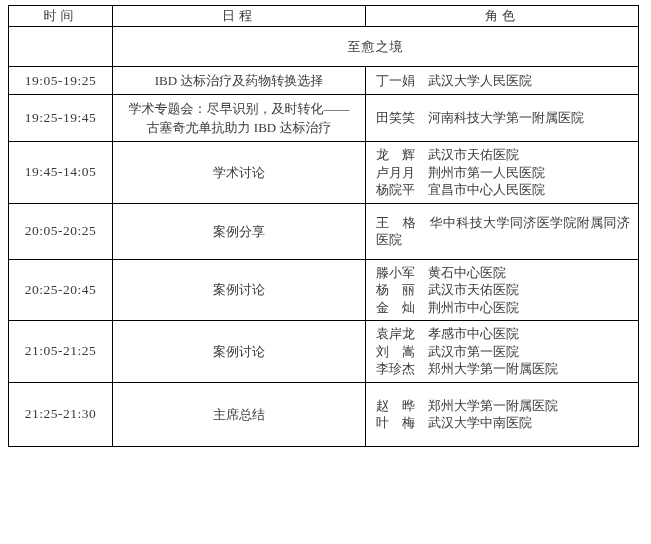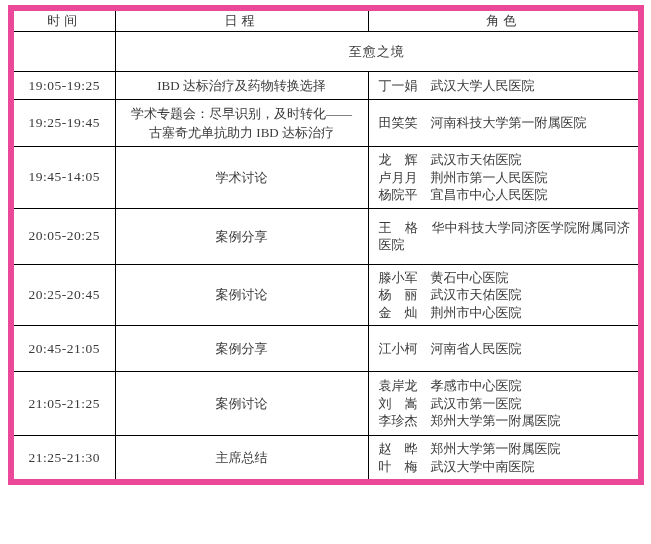--- a/index.html
+++ b/index.html
@@ -13,21 +13,21 @@
     font-family: "Liberation Serif", "DejaVu Serif", serif;
     color: #3a3a3a;
   }
   .page {
     padding: 5px 13px 8px 8px;
   }
   table.schedule {
     border-collapse: collapse;
     table-layout: fixed;
     width: 630px;
-    border: 6px solid #ec4899;
+    border: 1px solid #ec4899;
     padding-left: 48px;
   }
   col.c-time   { width: 104px; }
   col.c-agenda { width: 253px; }
   col.c-role   { width: 273px; }
   th, td {
     border: 1px solid #000;
     font-weight: normal;
     font-size: 13px;
     vertical-align: middle;
@@ -130,27 +130,20 @@
         <tr>
           <td class="time">20:25-20:45</td>
           <td class="agenda">案例讨论</td>
           <td class="people">
             <div class="person">滕小军　黄石中心医院</div>
             <div class="person">杨　丽　武汉市天佑医院</div>
             <div class="person">金　灿　荆州市中心医院</div>
           </td>
         </tr>
         <tr>
-          <td class="time">20:45-21:05</td>
-          <td class="agenda">案例分享</td>
-          <td class="people">
-            <div class="person">江小柯　河南省人民医院</div>
-          </td>
-        </tr>
-        <tr>
           <td class="time">21:05-21:25</td>
           <td class="agenda">案例讨论</td>
           <td class="people">
             <div class="person">袁岸龙　孝感市中心医院</div>
             <div class="person">刘　嵩　武汉市第一医院</div>
             <div class="person">李珍杰　郑州大学第一附属医院</div>
           </td>
         </tr>
         <tr>
           <td class="time">21:25-21:30</td>

